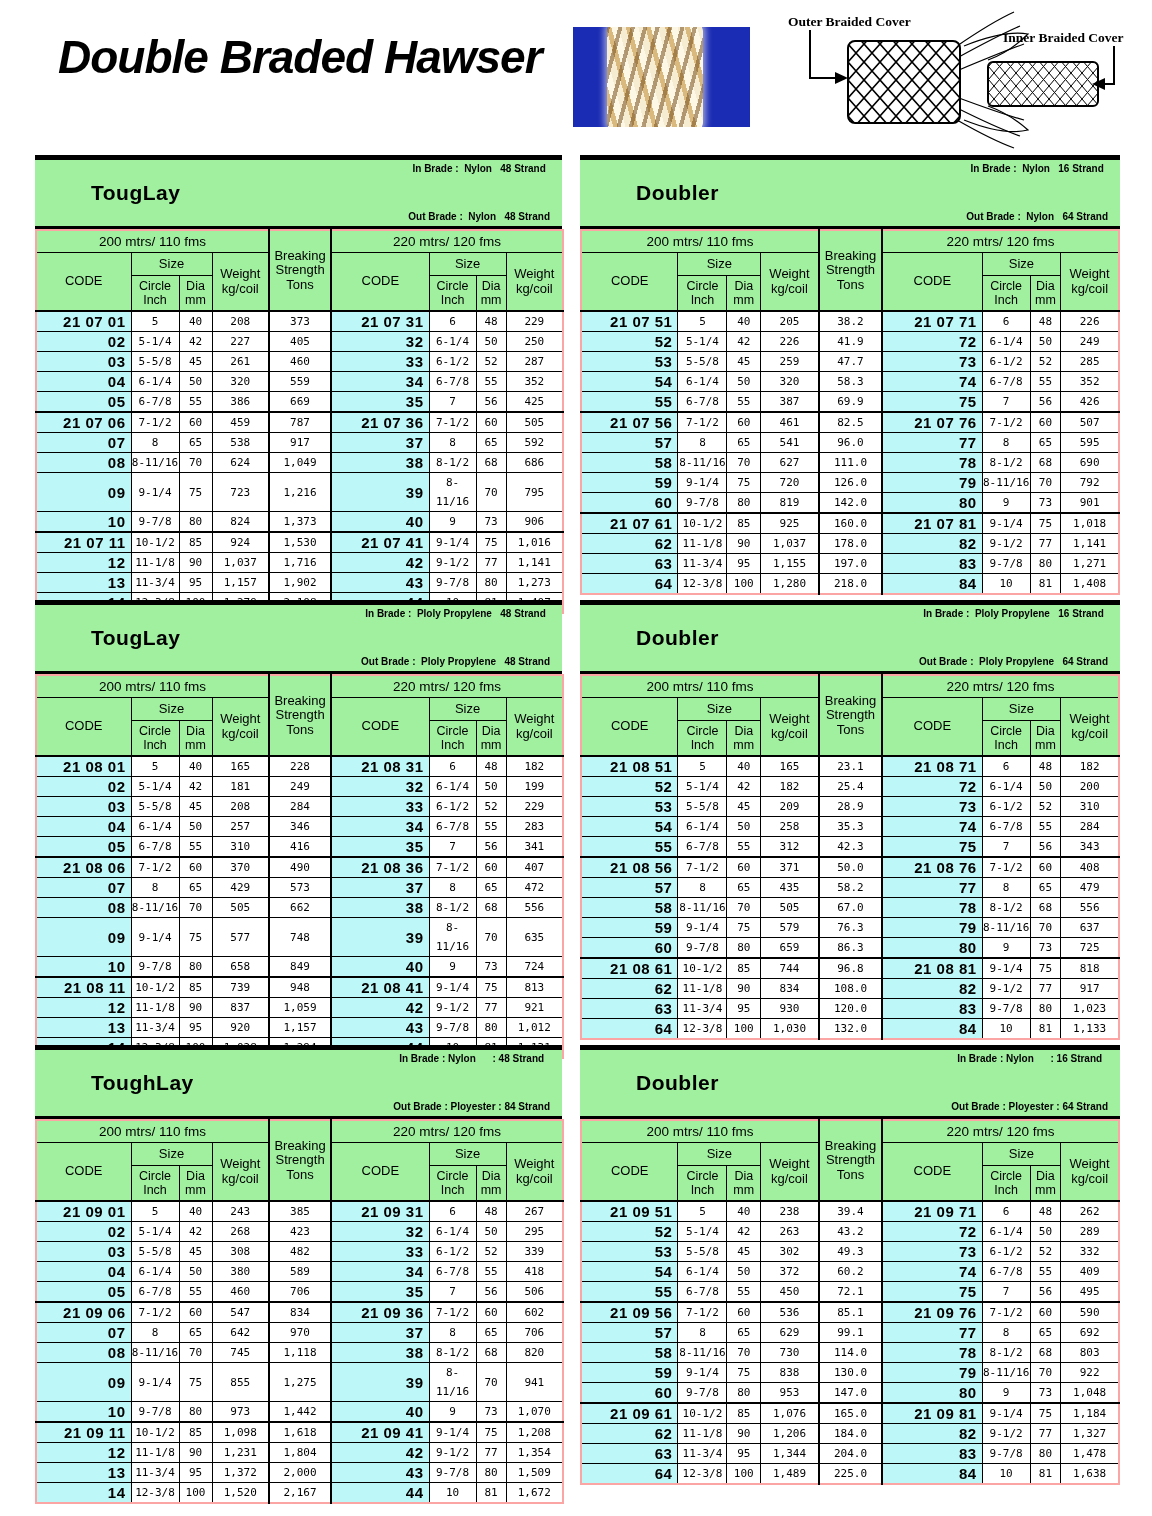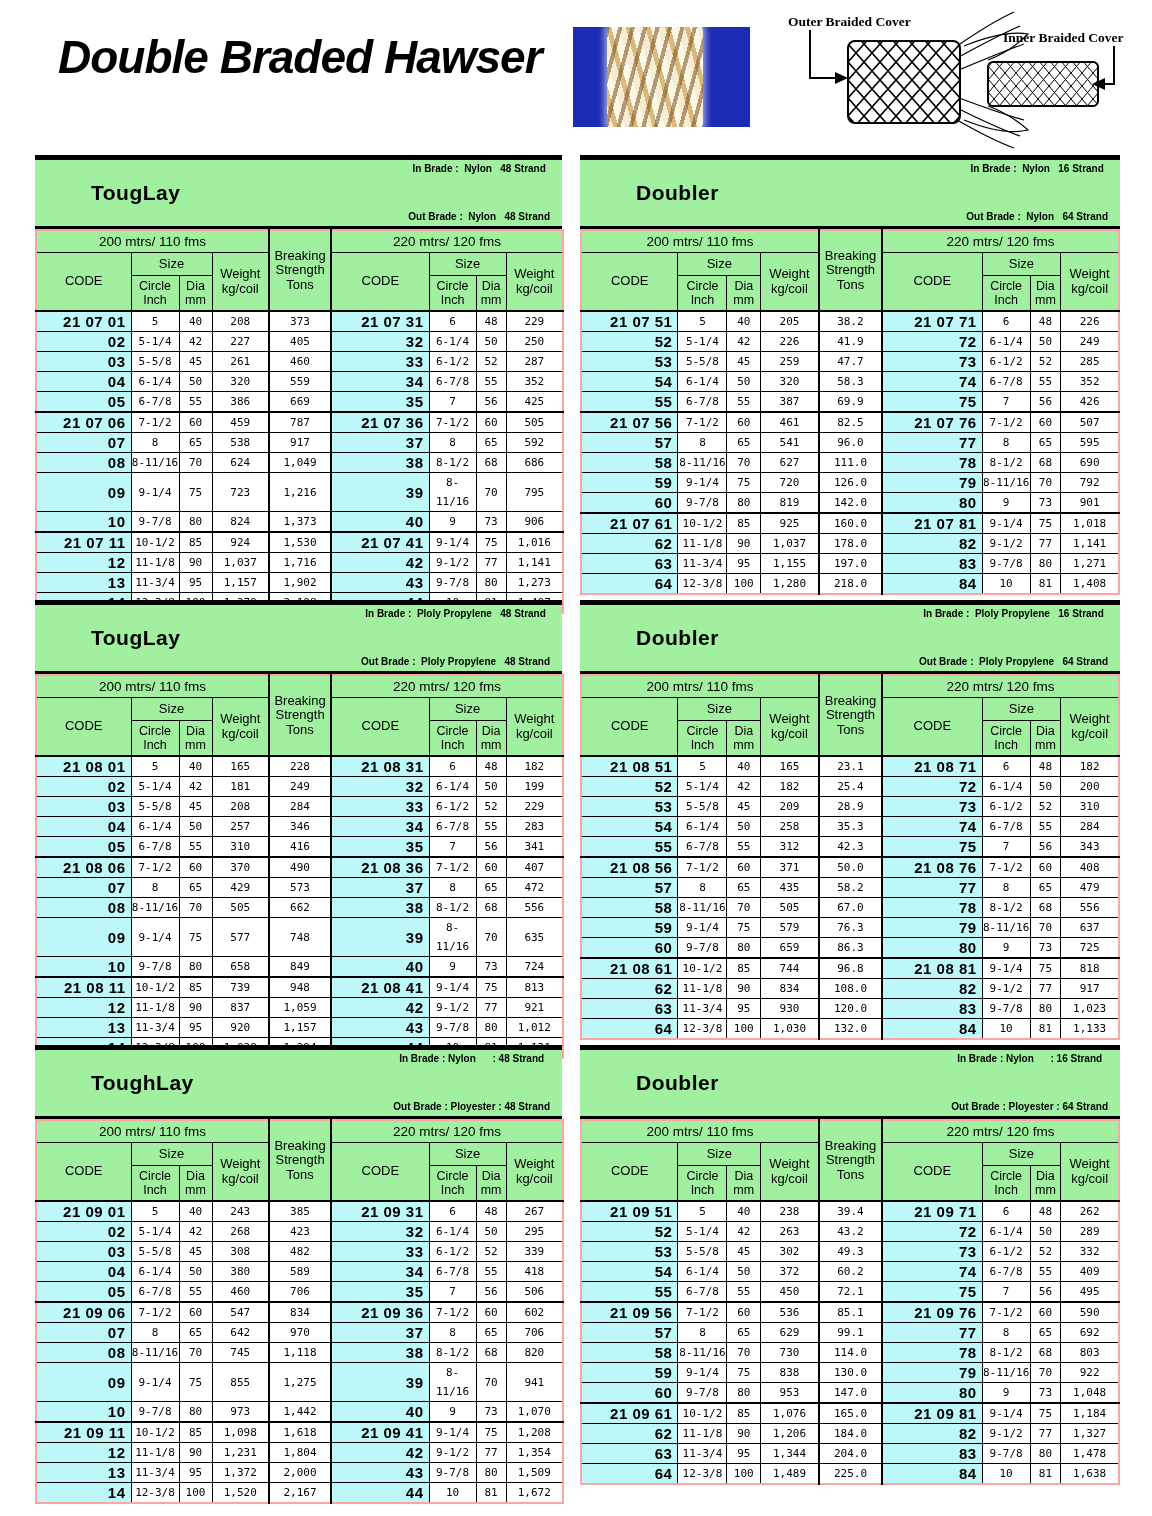--- a/index.html
+++ b/index.html
@@ -958,21 +958,21 @@
           </tr>
         </tbody>
     </table>
   </section>
 
   <section class="hawser-table" style="left: 35px; top: 1045px; width: 527px;">
     <div class="band">
       <div class="band-name">ToughLay</div>
       <div class="band-specs">
         <div>In Brade : Nylon      : 48 Strand</div>
-        <div>Out Brade : Ployester : 48 Strand</div>
+        <div>Out Brade : Ployester : 84 Strand</div>
       </div>
     </div>
     <table>
       <colgroup>
         <col style="width:95px">
           <col style="width:48px">
           <col style="width:33px">
           <col style="width:57px">
         <col style="width:62px">
         <col style="width:98px">

